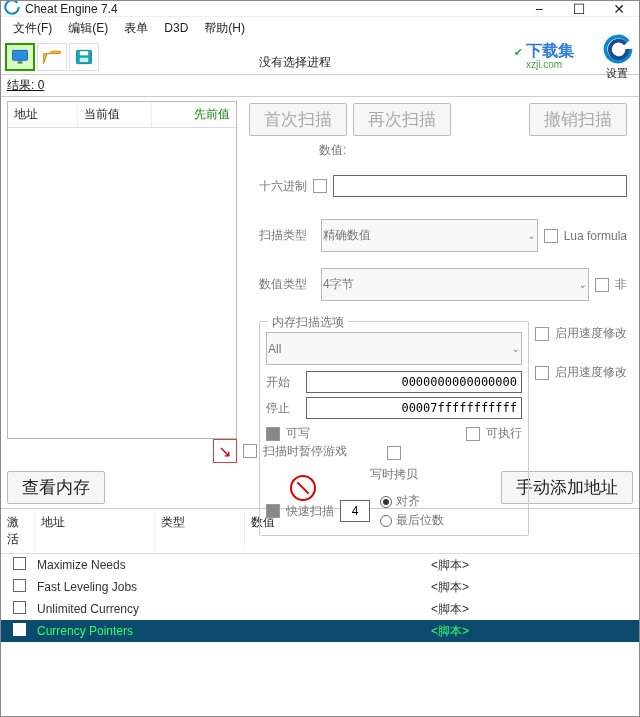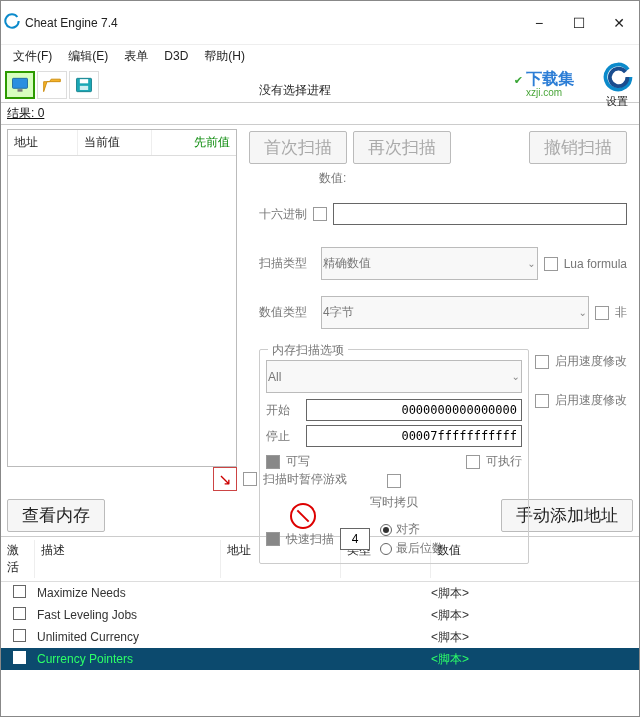--- a/index.html
+++ b/index.html
@@ -10,21 +10,21 @@
     background: #fff;
     color: #222;
     width: 640px;
     height: 717px;
     overflow: hidden;
     border: 1px solid #888;
     position: relative;
   }
   
   .titlebar {
-    height: 44px;
+    height: 16px;
     display: flex;
     align-items: center;
     background: #fff;
     border-bottom: 1px solid #eee;
   }
   .titlebar .appicon { width: 22px; text-align: center; }
   .titlebar .title { flex: 1; font-size: 12px; color: #222; padding-left: 2px; }
   .winbtn { width: 40px; height: 28px; display:flex; align-items:center; justify-content:center; cursor:pointer; font-size:14px; color:#222;}
   
   .menubar { display:flex; height: 22px; align-items:center; padding-left:4px; gap:0; background:#fff;}
@@ -266,21 +266,20 @@
 <div class="view-mem-row">
   <div class="btn" style="color:#222;">查看内存</div>
   <div class="spacer" style="display:flex; justify-content:center;">
     <div class="prohibit"></div>
   </div>
   <div class="btn" style="color:#222;">手动添加地址</div>
 </div>
 
 <div class="ct-hdr">
   <div style="width:34px">激活</div>
-  <div style="width:186px">描述</div>
   <div style="width:120px">地址</div>
   <div style="width:90px">类型</div>
   <div style="flex:1">数值</div>
 </div>
 
 <div class="ct-body" id="ctbody">
     <div class="ct-row">
       <div class="chkcell"><span class="smallbox"></span></div>
       <div class="desc">Maximize Needs</div>
       <div class="addr"></div>

